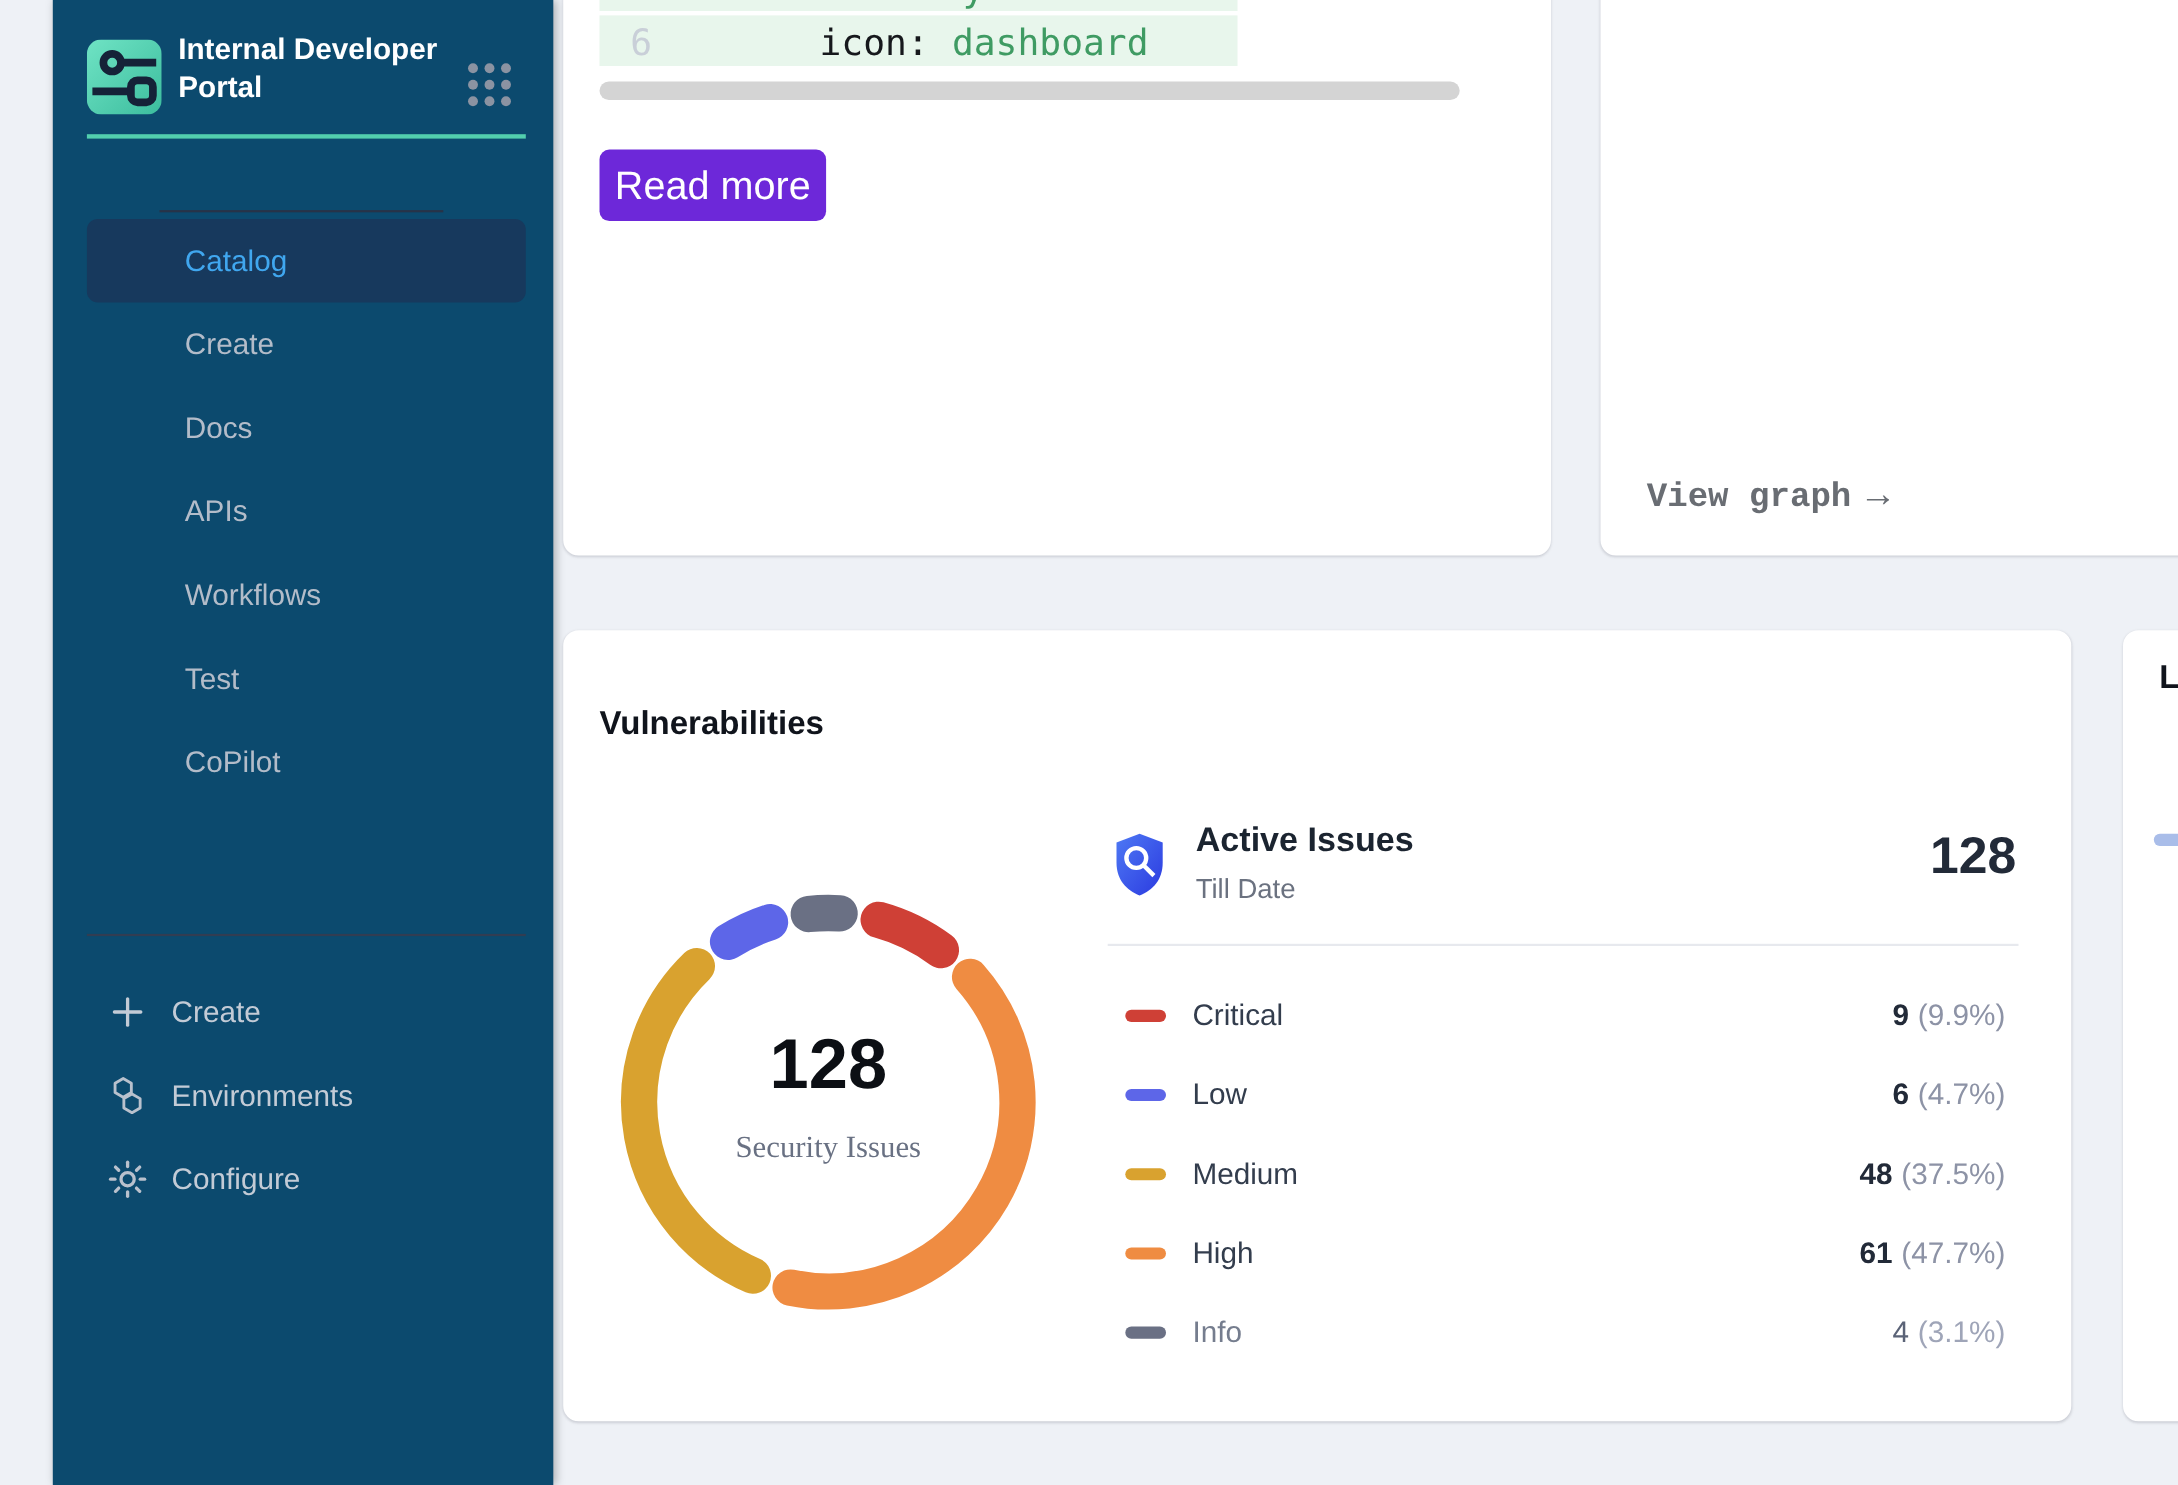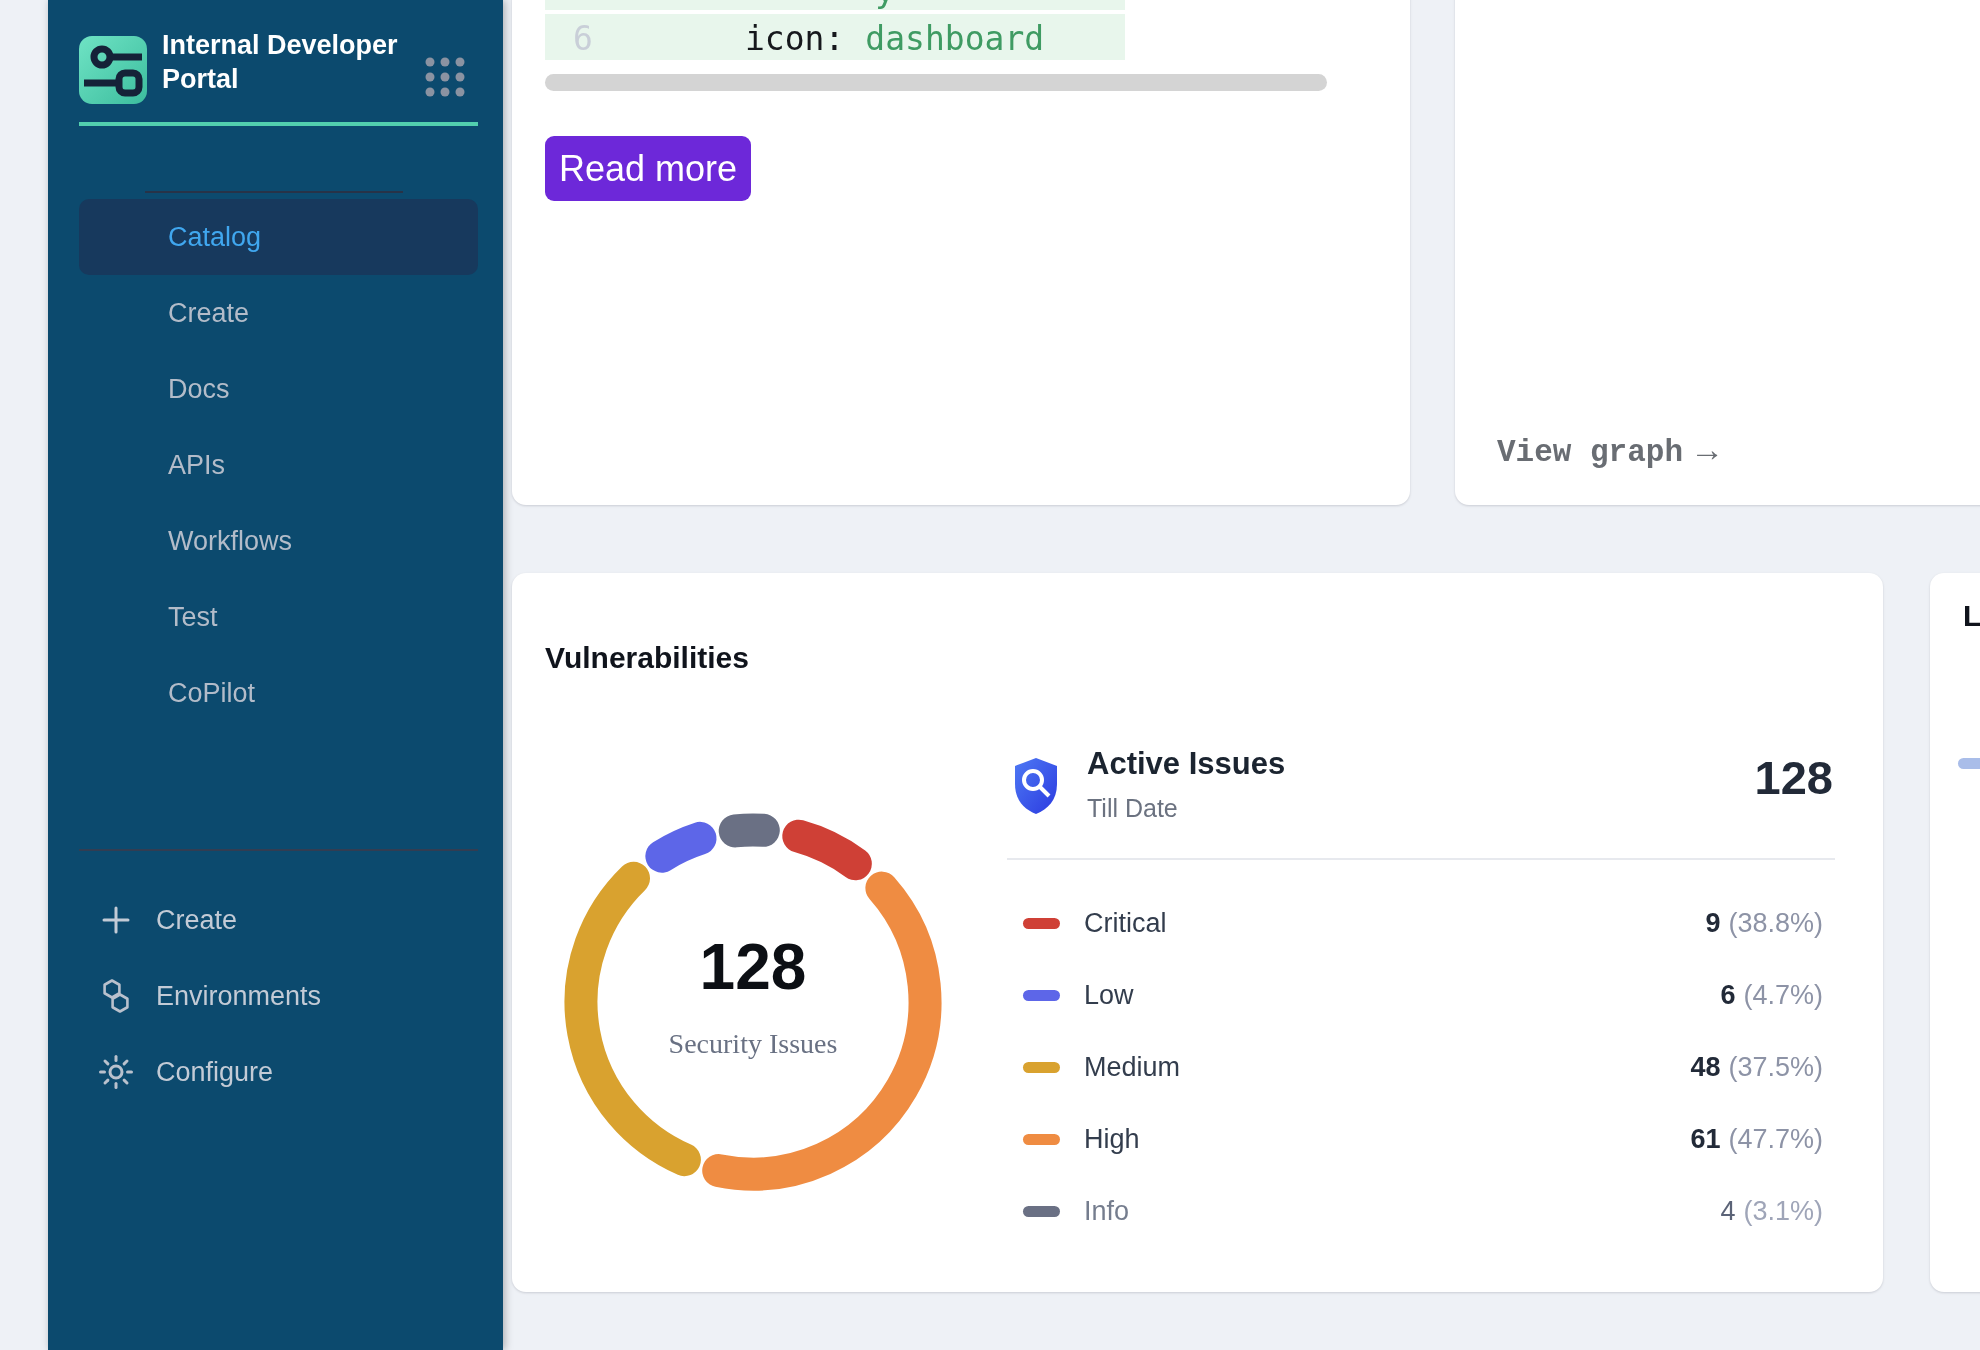--- a/index.html
+++ b/index.html
@@ -229,21 +229,21 @@
         <div class="summary-title">Active Issues</div>
         <div class="summary-sub">Till Date</div>
       </span>
       <span class="summary-value">128</span>
     </div>
     <div class="panel-divider"></div>
     <div class="legend" id="legend">
         <div class="legend-row">
     <span class="legend-pill" style="background: rgb(207, 64, 54);"></span>
     <span class="legend-label">Critical</span>
-    <span class="legend-value"><span class="num">9</span><span class="pct">(38.8%)</span></span>
+    <span class="legend-value"><span class="num">9</span><span class="pct">(9.9%)</span></span>
   </div>
         <div class="legend-row">
     <span class="legend-pill" style="background: rgb(93, 102, 232);"></span>
     <span class="legend-label">Low</span>
     <span class="legend-value"><span class="num">6</span><span class="pct">(4.7%)</span></span>
   </div>
         <div class="legend-row">
     <span class="legend-pill" style="background: rgb(217, 162, 47);"></span>
     <span class="legend-label">Medium</span>
     <span class="legend-value"><span class="num">48</span><span class="pct">(37.5%)</span></span>

